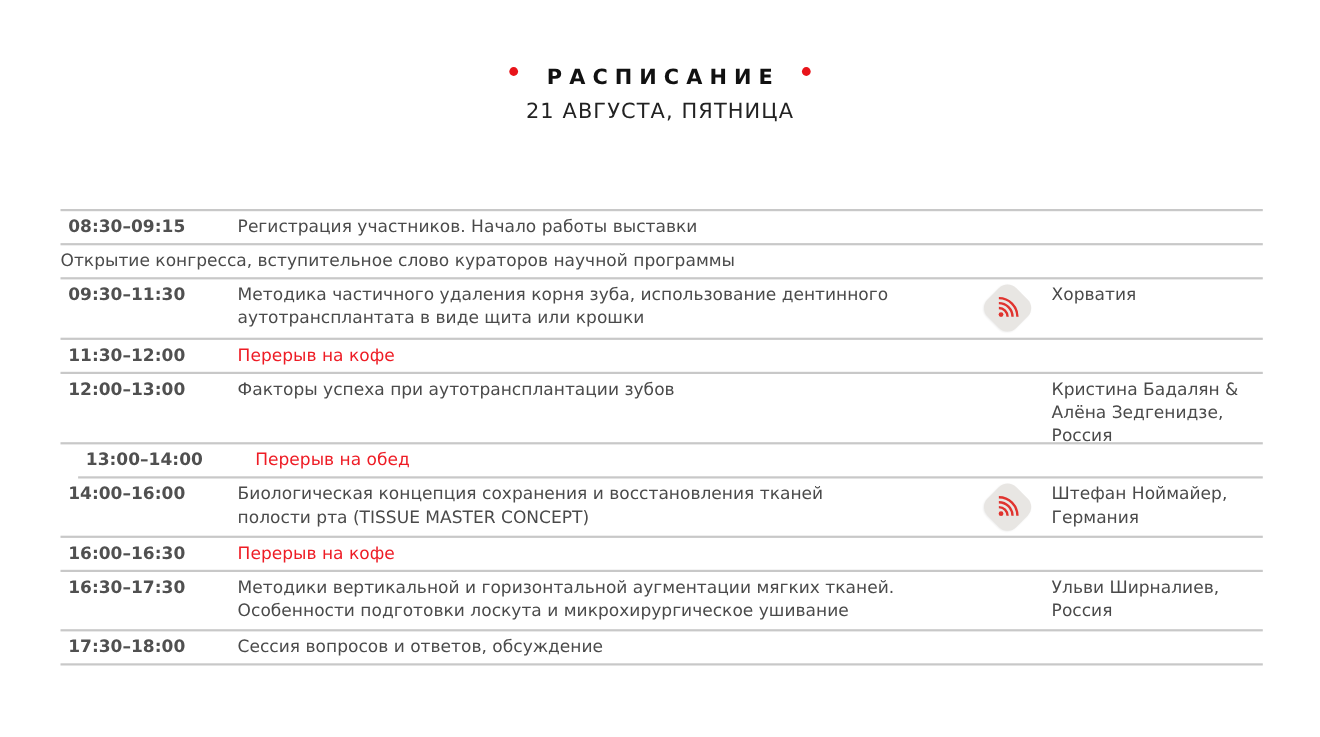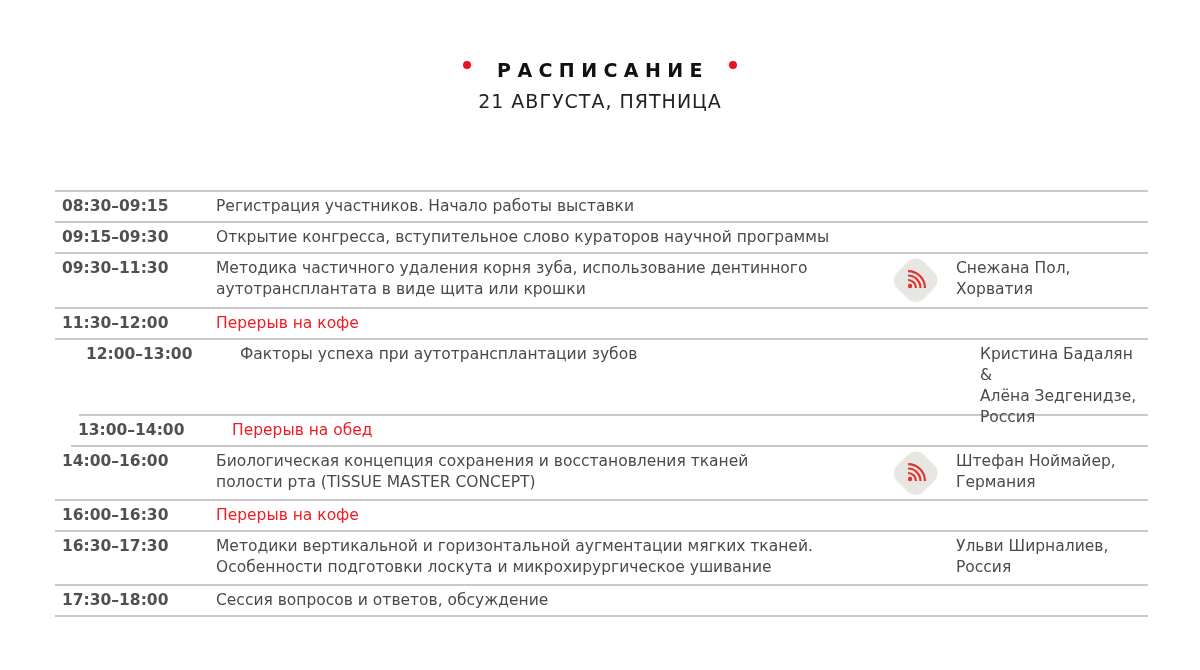--- a/index.html
+++ b/index.html
@@ -123,21 +123,20 @@
 <div class="schedule">
 
   <div class="row" style="height:31px;">
     <div class="time">08:30–09:15</div>
     <div class="topic">Регистрация участников. Начало работы выставки</div>
     <div class="icon-cell"></div>
     <div class="speaker"></div>
   </div>
 
   <div class="row" style="height:31px;">
-    <div class="time">09:15–09:30</div>
     <div class="topic">Открытие конгресса, вступительное слово кураторов научной программы</div>
     <div class="icon-cell"></div>
     <div class="speaker"></div>
   </div>
 
   <div class="row" style="height:55px;">
     <div class="time">09:30–11:30</div>
     <div class="topic">
       <div>Методика частичного удаления корня зуба, использование дентинного</div>
       <div>аутотрансплантата в виде щита или крошки</div>
@@ -146,33 +145,32 @@
       <div class="rss-badge">
         <svg width="22" height="22" viewBox="0 0 22 22">
           <circle cx="5" cy="17" r="2.2" fill="#e0332e"></circle>
           <path d="M3 11 A8 8 0 0 1 11 19" stroke="#e0332e" stroke-width="2.2" fill="none"></path>
           <path d="M3 6.5 A12.5 12.5 0 0 1 15.5 19" stroke="#e0332e" stroke-width="2.2" fill="none"></path>
           <path d="M3 2 A17 17 0 0 1 20 19" stroke="#e0332e" stroke-width="2.2" fill="none"></path>
         </svg>
       </div>
     </div>
     <div class="speaker">
-      <div>Снежана Пол,</div>
       <div>Хорватия</div>
     </div>
   </div>
 
   <div class="row" style="height:31px;">
     <div class="time">11:30–12:00</div>
     <div class="topic break">Перерыв на кофе</div>
     <div class="icon-cell"></div>
     <div class="speaker"></div>
   </div>
 
-  <div class="row" style="height:76px;margin-left:24px;">
+  <div class="row" style="height:64px;">
     <div class="time">12:00–13:00</div>
     <div class="topic">Факторы успеха при аутотрансплантации зубов</div>
     <div class="icon-cell"></div>
     <div class="speaker">
       <div>Кристина Бадалян &amp;</div>
       <div>Алёна Зедгенидзе,</div>
       <div>Россия</div>
     </div>
   </div>
 

